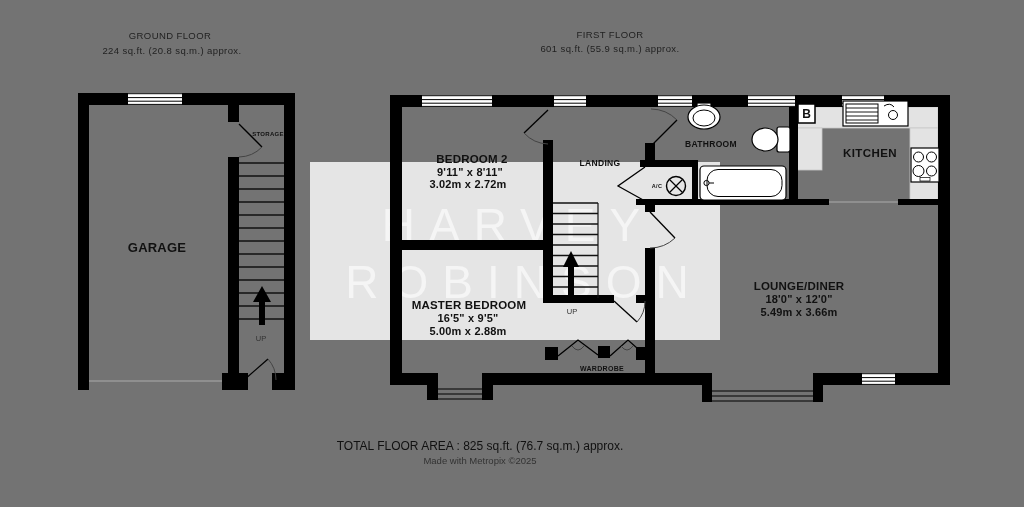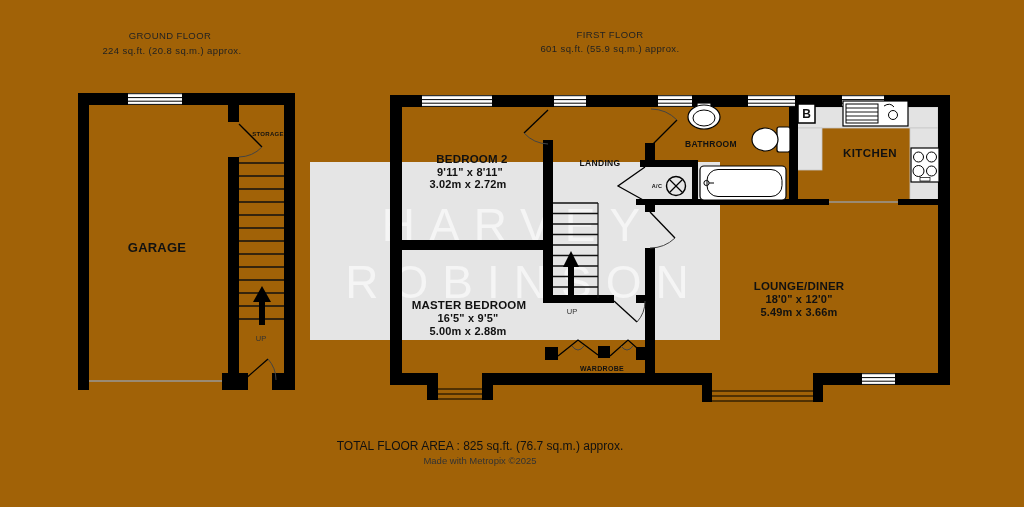--- a/index.html
+++ b/index.html
@@ -1,16 +1,16 @@
 <!DOCTYPE html>
 <html><head>
 <meta charset="utf-8">
 <style>
   html,body{margin:0;padding:0;background:#ffffff;}
-  .page{position:relative;width:1024px;height:507px;background:#a16207;overflow:hidden;
+  .page{position:relative;width:1024px;height:507px;background:#737373;overflow:hidden;
         font-family:"Liberation Sans", sans-serif;}
   svg text{font-family:"Liberation Sans", sans-serif;fill:#111;}
   .hdr   {font-size:9.5px;letter-spacing:.4px;fill:#222;}
   .room  {font-size:11.5px;font-weight:bold;letter-spacing:.2px;}
   .dims  {font-size:11px;font-weight:bold;letter-spacing:.2px;}
   .roomS {font-size:8.5px;font-weight:bold;letter-spacing:.3px;}
   .roomK {font-size:11.5px;font-weight:bold;letter-spacing:.4px;}
   .tiny  {font-size:6px;font-weight:bold;letter-spacing:.3px;}
   .up    {font-size:7.5px;fill:#333;}
   .blabel{font-size:12px;font-weight:bold;}

